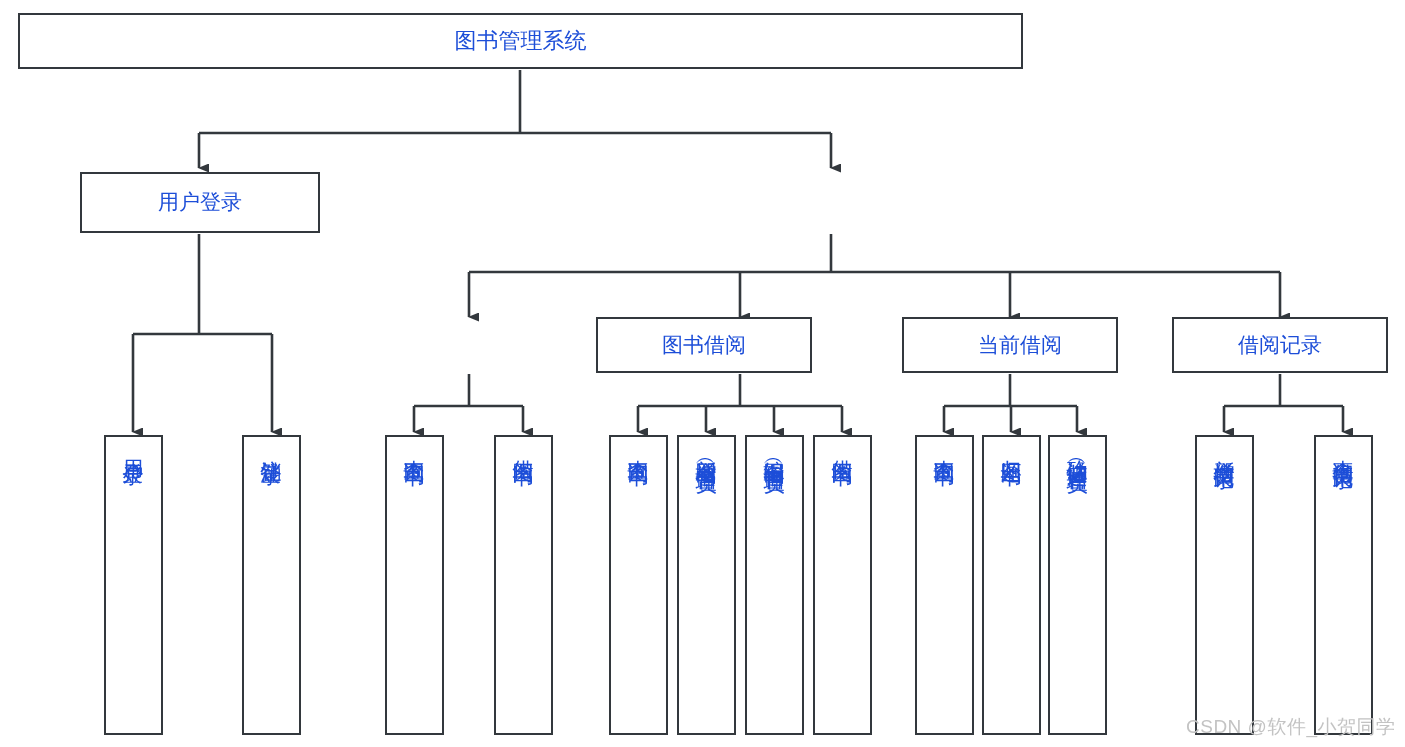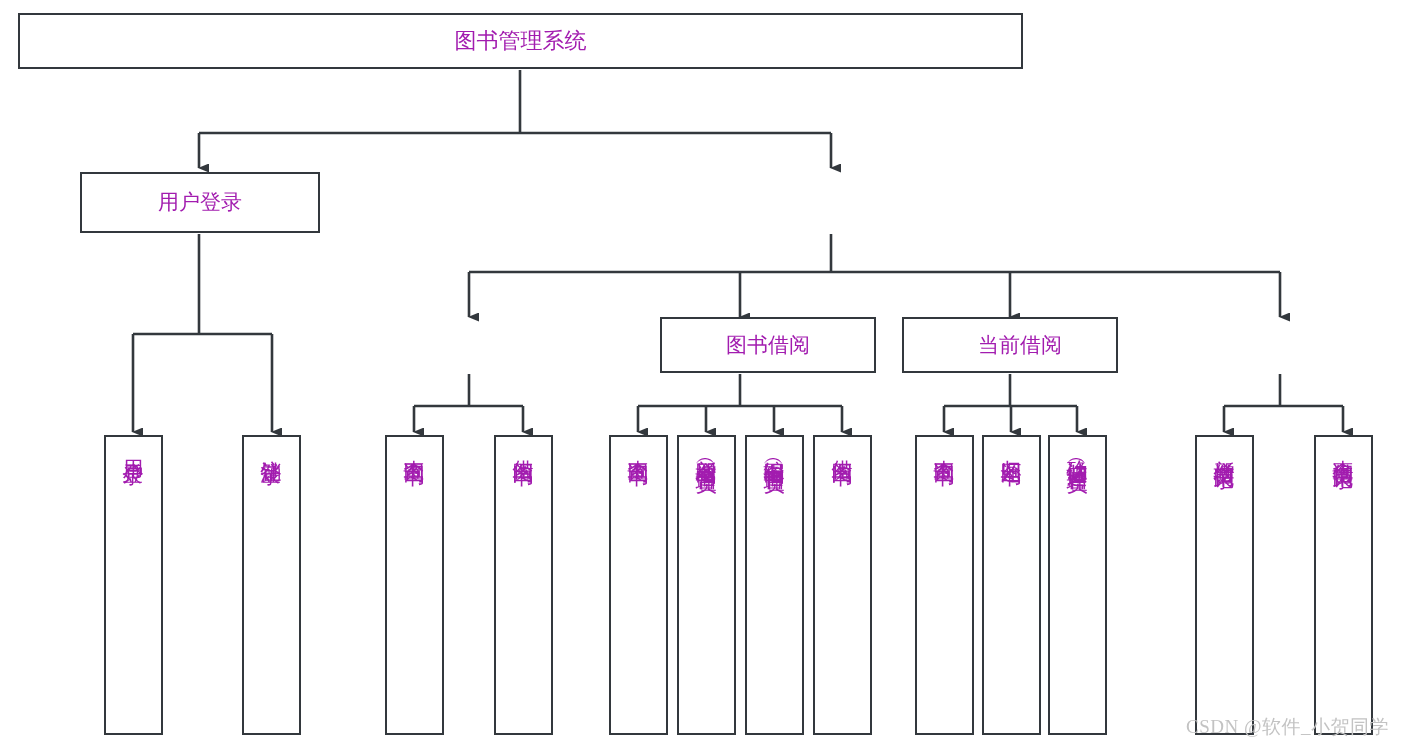--- a/index.html
+++ b/index.html
@@ -36,21 +36,21 @@
     border: 2px solid #33383d;
     display: flex;
     align-items: center;
     justify-content: center;
     color: #1a1a1a;
   }
   .node-label {
     display: block;
     text-align: center;
     line-height: 1.18;
-    color: #a21caf;
+    color: #1d4ed8;
     white-space: pre;
   }
   .node.horizontal .node-label {
     font-size: 21px;
   }
   .node.root .node-label {
     font-size: 22px;
   }
   .node.vertical {
     align-items: flex-start;
@@ -65,21 +65,20 @@
     white-space: nowrap;
   }
   .watermark {
     position: absolute;
     left: 1186px;
     top: 714px;
     font-size: 19px;
     color: #c3c3c3;
     white-space: nowrap;
     letter-spacing: 0.5px;
-    font-family: Liberation Serif, serif;
   }
 </style>
 </head>
 <body>
 
 <div id="diagram-root">
 
   <svg id="edge-layer" viewBox="0 0 1405 747" width="1405" height="747" xmlns="http://www.w3.org/2000/svg">
     <defs>
       <marker id="arrowhead" markerWidth="9" markerHeight="11" refX="4.5" refY="10" orient="auto" markerUnits="userSpaceOnUse">
@@ -131,25 +130,28 @@
   </svg>
 
   <div class="node root horizontal" style="left:18px; top:13px; width:1005px; height:56px;">
     <span class="node-label">图书管理系统</span>
   </div>
 
   <div class="node horizontal" style="left:80px; top:172px; width:240px; height:61px;">
     <span class="node-label">用户登录</span>
   </div>
 
-  <div class="node horizontal" style="left:660px; top:317px; width:216px; height:56px;">
+  <div class="node horizontal" style="left:596px; top:317px; width:216px; height:56px;">
     <span class="node-label">图书借阅</span>
   </div>
   <div class="node horizontal" style="left:902px; top:317px; width:216px; height:56px;padding-left:20px;">
     <span class="node-label">当前借阅</span>
+  </div>
+  <div class="node horizontal" style="left:1172px; top:317px; width:216px; height:56px;">
+    <span class="node-label">借阅记录</span>
   </div>
 
   <div class="node vertical" style="left:104px; top:435px; width:59px; height:300px;">
     <span class="node-label">用户登录</span>
   </div>
   <div class="node vertical" style="left:242px; top:435px; width:59px; height:300px;">
     <span class="node-label">注销登录</span>
   </div>
 
   <div class="node vertical" style="left:385px; top:435px; width:59px; height:300px;">

